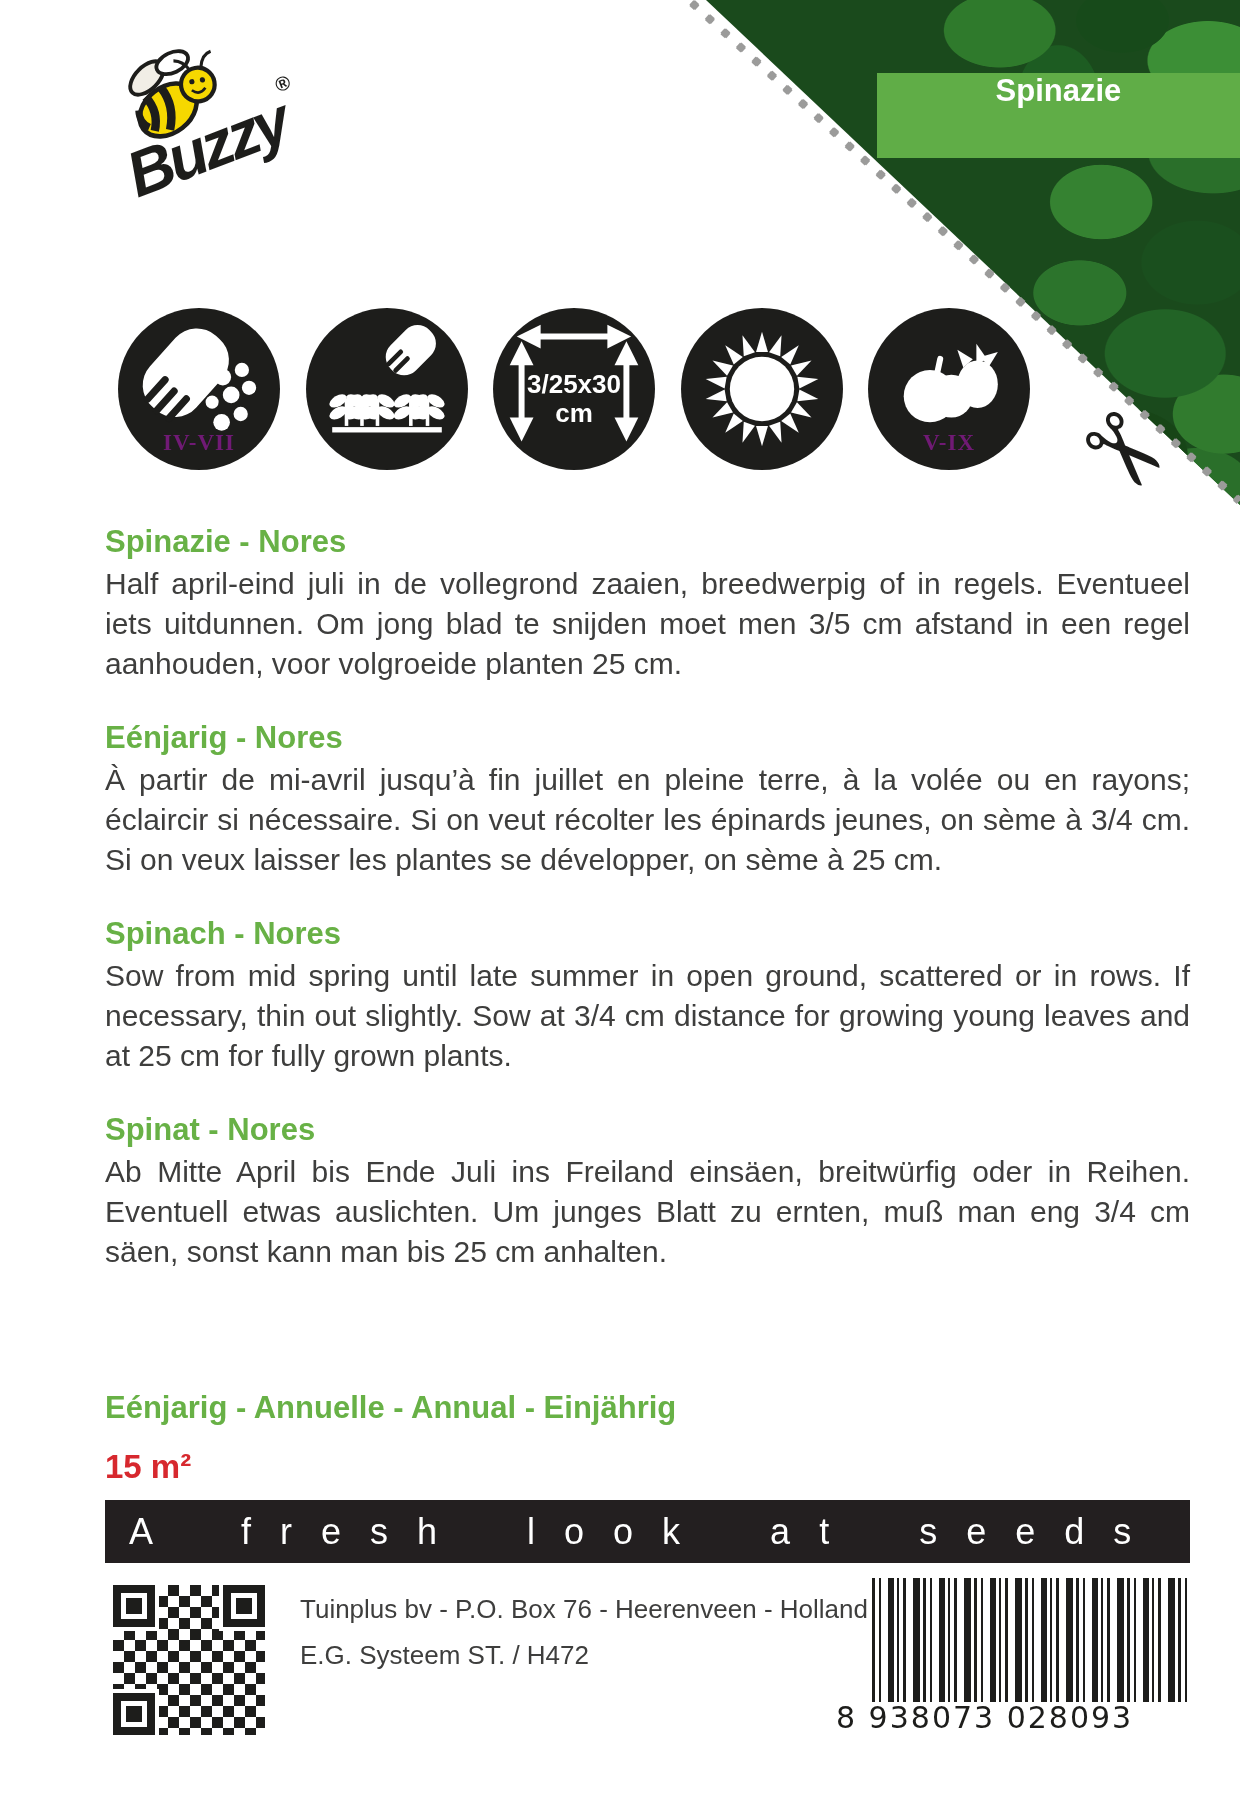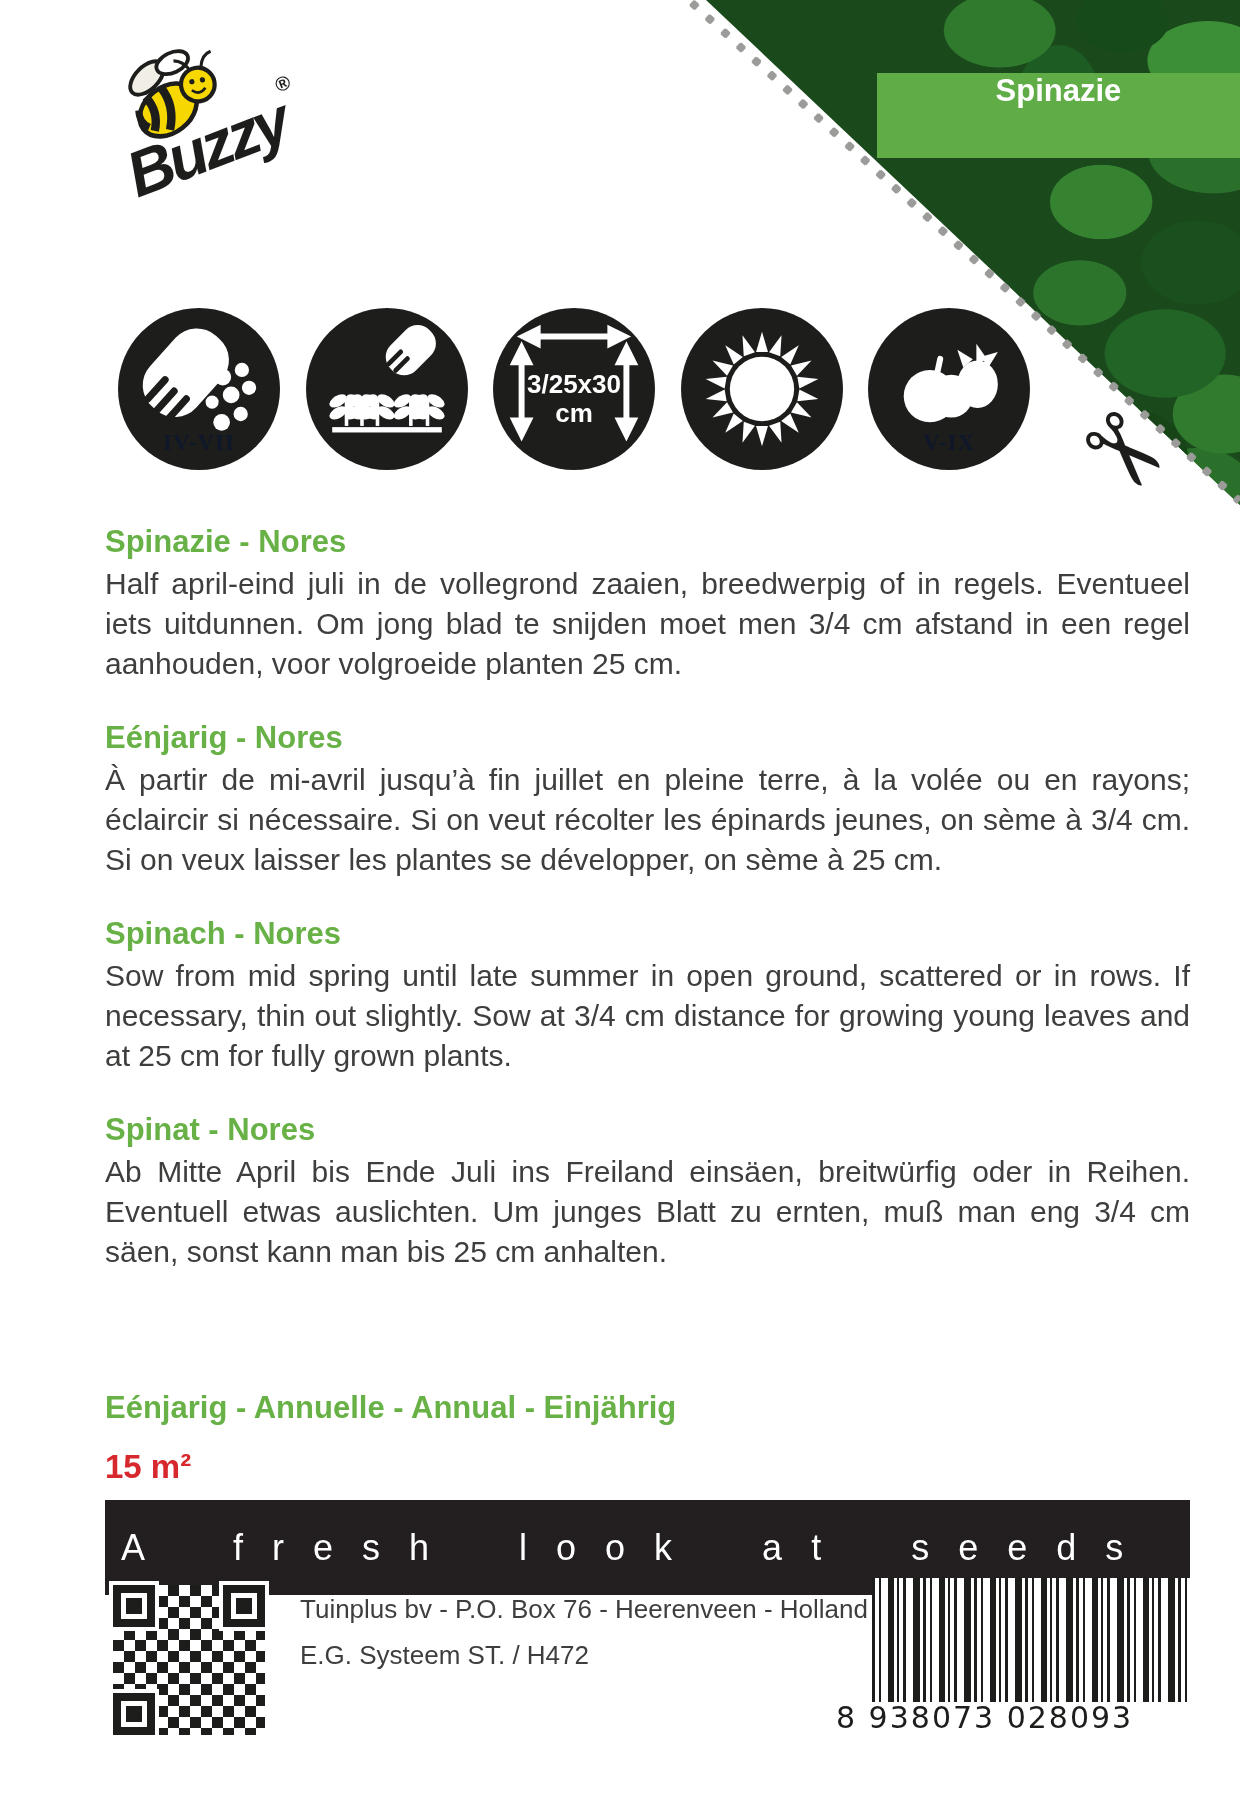--- a/index.html
+++ b/index.html
@@ -38,36 +38,36 @@
   .bee{position:absolute;left:8px;top:6px;width:130px;height:120px;}
   .wordmark{position:absolute;left:48px;top:108px;font-size:64px;font-weight:bold;font-style:italic;
     letter-spacing:-4px;color:#1d1d1b;transform:rotate(-21deg);transform-origin:0 100%;white-space:nowrap;}
   .wordmark sup{font-size:20px;letter-spacing:0;position:relative;top:-26px;left:4px;}
 
   
   .icons{position:absolute;left:118px;top:308px;width:912px;height:162px;
     display:flex;justify-content:space-between;z-index:1;}
   .icon-circle{position:relative;width:162px;height:162px;}
   .icon-circle svg{position:absolute;inset:0;width:162px;height:162px;}
-  .icon-caption{position:absolute;left:0;right:0;bottom:14px;text-align:center;color:#0f172a;
+  .icon-caption{position:absolute;left:0;right:0;bottom:14px;text-align:center;color:#701a75;
     font-family:"Liberation Serif",serif;font-weight:bold;font-size:23px;letter-spacing:1px;}
   .spacing-text{position:absolute;left:0;right:0;top:62px;text-align:center;color:#fff;
     font-weight:bold;font-size:26px;line-height:29px;}
 
   
   .content{position:absolute;left:105px;top:524px;width:1085px;}
   .content h3{margin:0;font-size:31px;line-height:36px;font-weight:bold;color:#68b146;}
   .content p{margin:4px 0 0;font-size:30px;line-height:40px;color:#3e3e3d;text-align:justify;}
   .content section + section{margin-top:36px;}
   .lifecycle{margin-top:118px;font-size:31px;font-weight:bold;color:#68b146;}
   .seeds-row{margin-top:22px;display:flex;align-items:baseline;justify-content:space-between;padding-right:6px;}
   .seeds-label{font-size:23px;color:#3e3e3d;}
   .seeds-area{font-size:33px;font-weight:bold;color:#d7282e;white-space:nowrap;}
-  .banner{margin-top:14px;height:95px;background:#231f20;color:#fff;display:flex;align-items:center;
-    overflow:hidden;white-space:nowrap;font-size:36px;letter-spacing:29px;word-spacing:22px;padding-left:16px;}
+  .banner{margin-top:14px;height:63px;background:#231f20;color:#fff;display:flex;align-items:center;
+    overflow:hidden;white-space:nowrap;font-size:36px;letter-spacing:29px;word-spacing:22px;padding-left:24px;}
 
   
   .qr{position:absolute;left:113px;top:1585px;width:152px;height:150px;
     background:repeating-conic-gradient(#1d1d1b 0% 25%,#fff 0% 50%) 0 0/22px 22px;}
   .finder{position:absolute;width:26px;height:26px;border:8px solid #1d1d1b;background:#fff;outline:4px solid #fff;}
   .finder::after{content:"";position:absolute;inset:5px;background:#1d1d1b;}
   .finder.tl{left:0;top:0}.finder.tr{right:0;top:0}.finder.bl{left:0;bottom:0}
   .addr1{position:absolute;left:300px;top:1594px;font-size:26px;color:#3e3e3d;}
   .addr2{position:absolute;left:300px;top:1640px;font-size:26px;color:#3e3e3d;}
   .url{position:absolute;left:298px;top:1668px;font-size:84px;line-height:88px;font-weight:bold;
@@ -227,21 +227,21 @@
           <polygon points="101,50 109,37 95,41"></polygon>
         </g>
       </svg>
       <div class="icon-caption">V-IX</div>
     </div>
   </div>
 
   <div class="content">
     <section>
       <h3>Spinazie - Nores</h3>
-      <p>Half april-eind juli in de vollegrond zaaien, breedwerpig of in regels. Eventueel iets uitdunnen. Om jong blad te snijden moet men 3/4 cm afstand in een regel aanhouden, voor volgroeide planten 25 cm.</p>
+      <p>Half april-eind juli in de vollegrond zaaien, breedwerpig of in regels. Eventueel iets uitdunnen. Om jong blad te snijden moet men 3/5 cm afstand in een regel aanhouden, voor volgroeide planten 25 cm.</p>
     </section>
     <section>
       <h3>Eénjarig - Nores</h3>
       <p>À partir de mi-avril jusqu’à fin juillet en pleine terre, à la volée ou en rayons; éclaircir si nécessaire. Si on veut récolter les épinards jeunes, on sème à 3/4 cm. Si on veux laisser les plantes se développer, on sème à 25 cm.</p>
     </section>
     <section>
       <h3>Spinach - Nores</h3>
       <p>Sow from mid spring until late summer in open ground, scattered or in rows. If necessary, thin out slightly. Sow at 3/4 cm distance for growing young leaves and at 25 cm for fully grown plants.</p>
     </section>
     <section>

